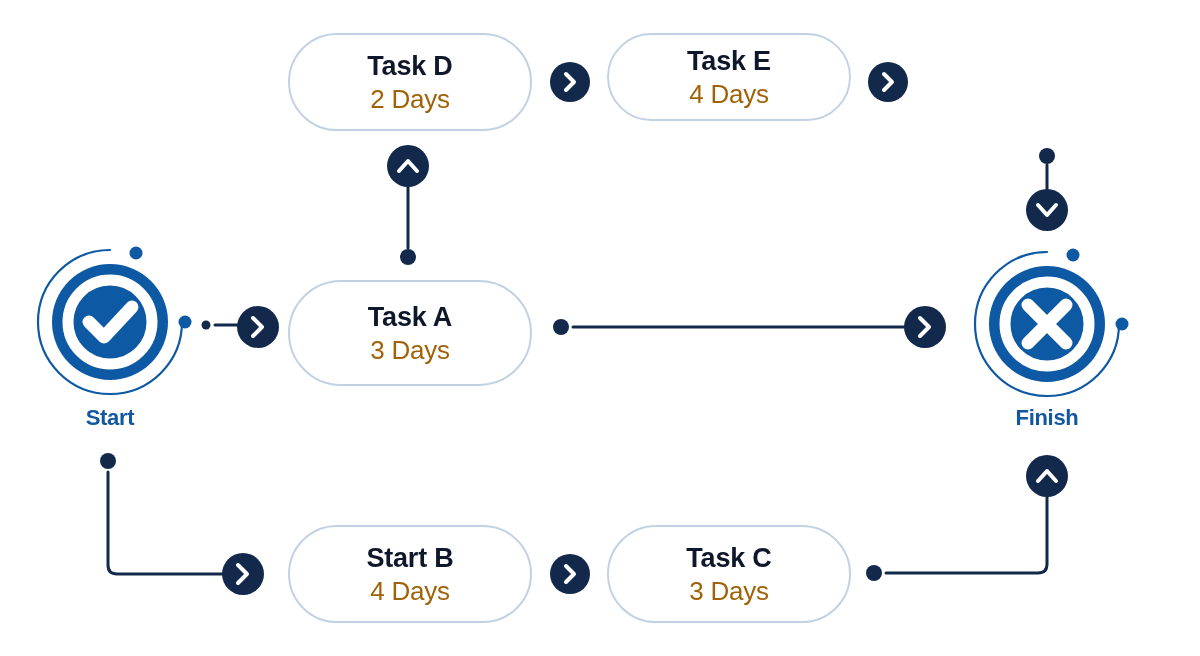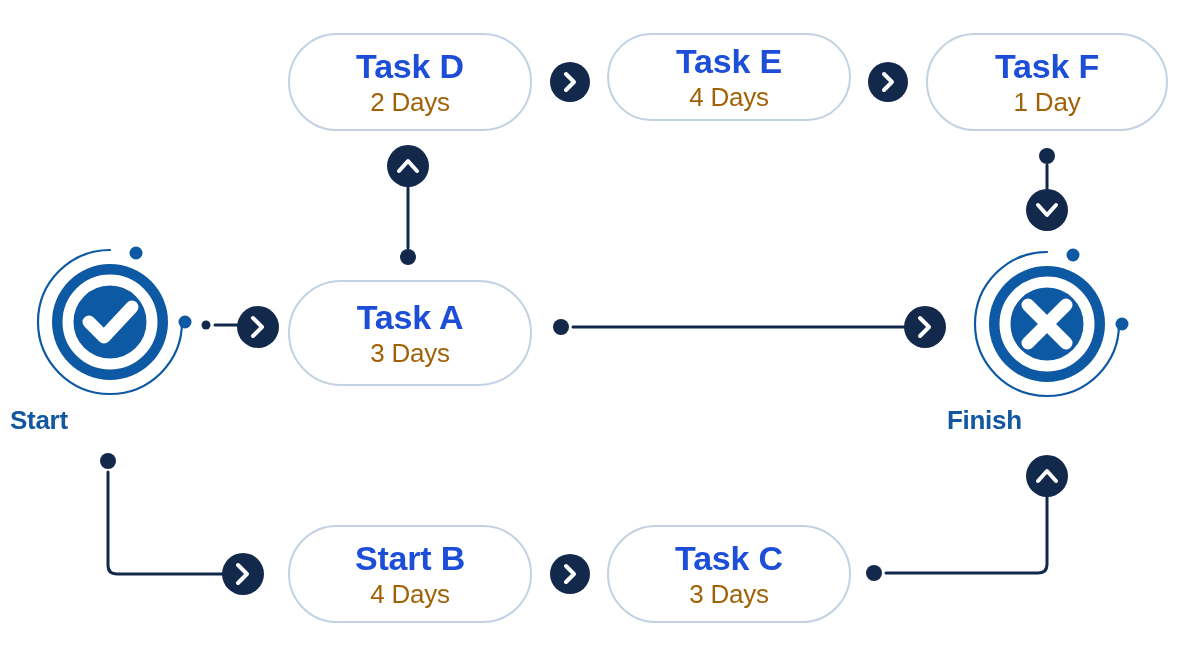--- a/index.html
+++ b/index.html
@@ -32,39 +32,39 @@
     background: #ffffff;
     border: 2px solid #c2d2e2;
     border-radius: 60px;
     display: flex;
     flex-direction: column;
     align-items: center;
     justify-content: center;
     line-height: 1;
   }
   .task-title {
-    font-size: 34px;
+    font-size: 27px;
     font-weight: bold;
-    color: #1d4ed8;
+    color: #0f172a;
     letter-spacing: -0.2px;
     margin-bottom: 6px;
     text-align: center;
   }
   .task-sub {
     font-size: 26px;
     font-weight: normal;
     color: #a16207;
     letter-spacing: -0.2px;
   }
   .endpoint-label {
     position: absolute;
-    font-size: 26px;
+    font-size: 22px;
     font-weight: bold;
     color: #1257a0;
-    text-align: left;
+    text-align: center;
     letter-spacing: -0.3px;
   }
   .badge-glyph {
     pointer-events: none;
   }
 </style>
 </head>
 <body>
 
 <div id="diagram-root">
@@ -175,24 +175,20 @@
   <div class="task-pill" style="left:288px; top:33px; width:244px; height:98px;">
     <div class="task-title">Task D</div>
     <div class="task-sub">2 Days</div>
   </div>
 
   <div class="task-pill" style="left:607px; top:33px; width:244px; height:88px;">
     <div class="task-title">Task E</div>
     <div class="task-sub">4 Days</div>
   </div>
 
-  <div class="task-pill" style="left:926px; top:33px; width:242px; height:98px;">
-    <div class="task-title">Task F</div>
-    <div class="task-sub">1 Day</div>
-  </div>
 
   <div class="task-pill" style="left:288px; top:280px; width:244px; height:106px;">
     <div class="task-title">Task A</div>
     <div class="task-sub">3 Days</div>
   </div>
 
   <div class="task-pill" style="left:288px; top:525px; width:244px; height:98px;">
     <div class="task-title">Start B</div>
     <div class="task-sub">4 Days</div>
   </div>

